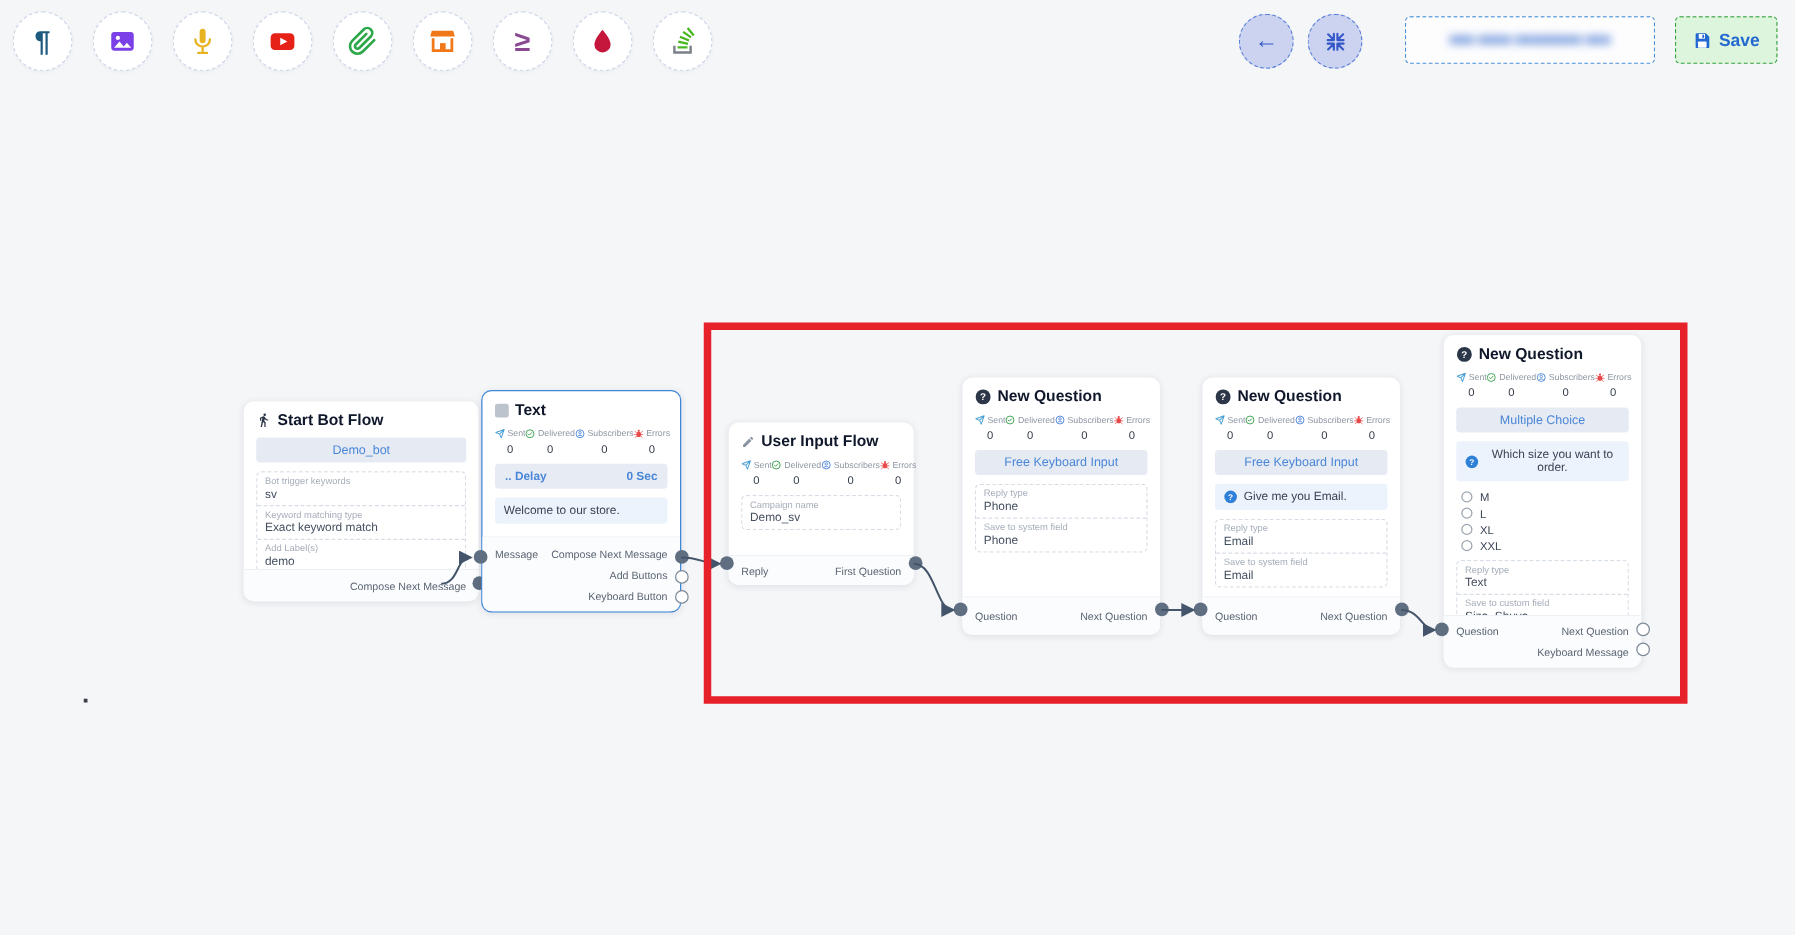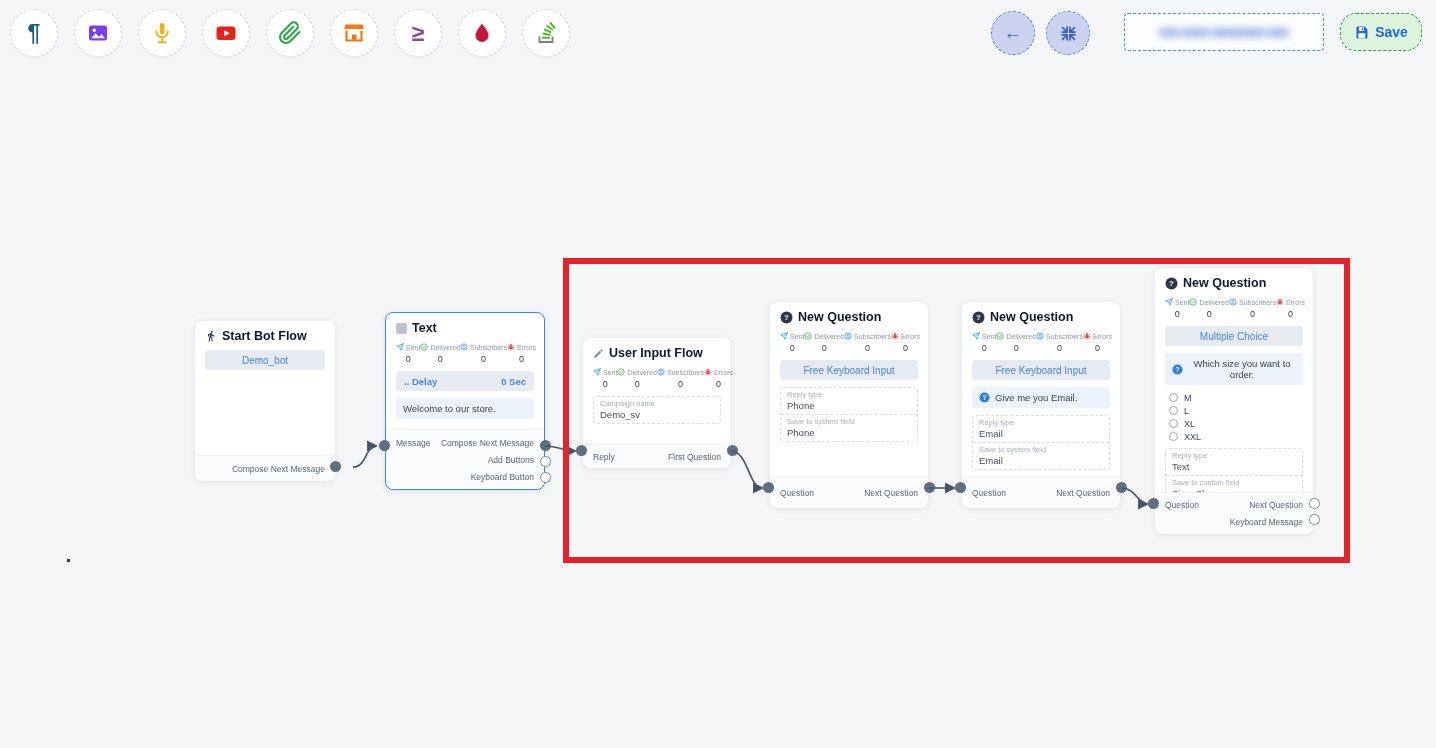--- a/index.html
+++ b/index.html
@@ -20,21 +20,21 @@
   }
   .back-glyph { font-size:19px; color:#3558c8; font-weight:bold; }
   .flow-title-box {
     position:absolute; left:1124px; top:13px; width:200px; height:38px; background:#fdfdfe;
     border:1.5px dashed #4a90d9; border-radius:4px; display:flex; align-items:center;
     justify-content:center; overflow:hidden; cursor:text;
   }
   .masked { filter:blur(4px); color:#3b6fd0; font-weight:bold; font-size:11px; letter-spacing:0; white-space:nowrap; }
   .save-btn {
     position:absolute; left:1340px; top:13px; width:82px; height:38px; background:#ddf5dd;
-    border:1.5px dashed #35a03c; border-radius:16px; display:flex; align-items:center;
+    border:1.5px dashed #35a03c; border-radius:4px; display:flex; align-items:center;
     justify-content:center; gap:6px; cursor:pointer;
   }
   .save-label { color:#2268d1; font-size:14px; font-weight:bold; }
 
   
   .canvas { position:absolute; left:0; top:0; width:1436px; height:748px; }
   .card {
     position:absolute; background:#fff; border-radius:8px;
     box-shadow:0 1px 6px rgba(30,40,70,.10); cursor:grab;
   }
@@ -218,29 +218,43 @@
   <div class="flow-title-box">
       <span class="masked">■■■ ■■■■ ■■■■■■■■ ■■■</span>
     </div>
   <div class="save-btn">
     <svg width="15" height="15">
         <use href="#ic-floppy"></use>
       </svg>
     <span class="save-label">Save</span>
   </div>
 
-  <div class="card" style="left:195px;top:321px;width:140px;height:160px">
+  <div class="card" style="left:195px;top:321px;width:188px;height:160px">
     <div class="card-body">
       <div class="card-title">
         <svg width="12" height="12">
             <use href="#ic-walk"></use>
           </svg>
         <span>Start Bot Flow</span>
       </div>
       <div class="pill-btn">Demo_bot</div>
+      <div class="dashed-box">
+        <div class="field">
+            <div class="f-label">Bot trigger keywords</div>
+            <div class="f-value">sv</div>
+          </div>
+        <div class="field">
+            <div class="f-label">Keyword matching type</div>
+            <div class="f-value">Exact keyword match</div>
+          </div>
+        <div class="field">
+            <div class="f-label">Add Label(s)</div>
+            <div class="f-value">demo</div>
+          </div>
+      </div>
     </div>
     <div class="card-footer" style="height:26px">
       <div class="frow">
           <span class="right-only">Compose Next Message</span>
         </div>
     </div>
     <span class="port filled" style="right:-6px;top:140px"></span>
   </div>
 
   <div class="card selected" style="left:385px;top:312px;width:160px;height:178px">

